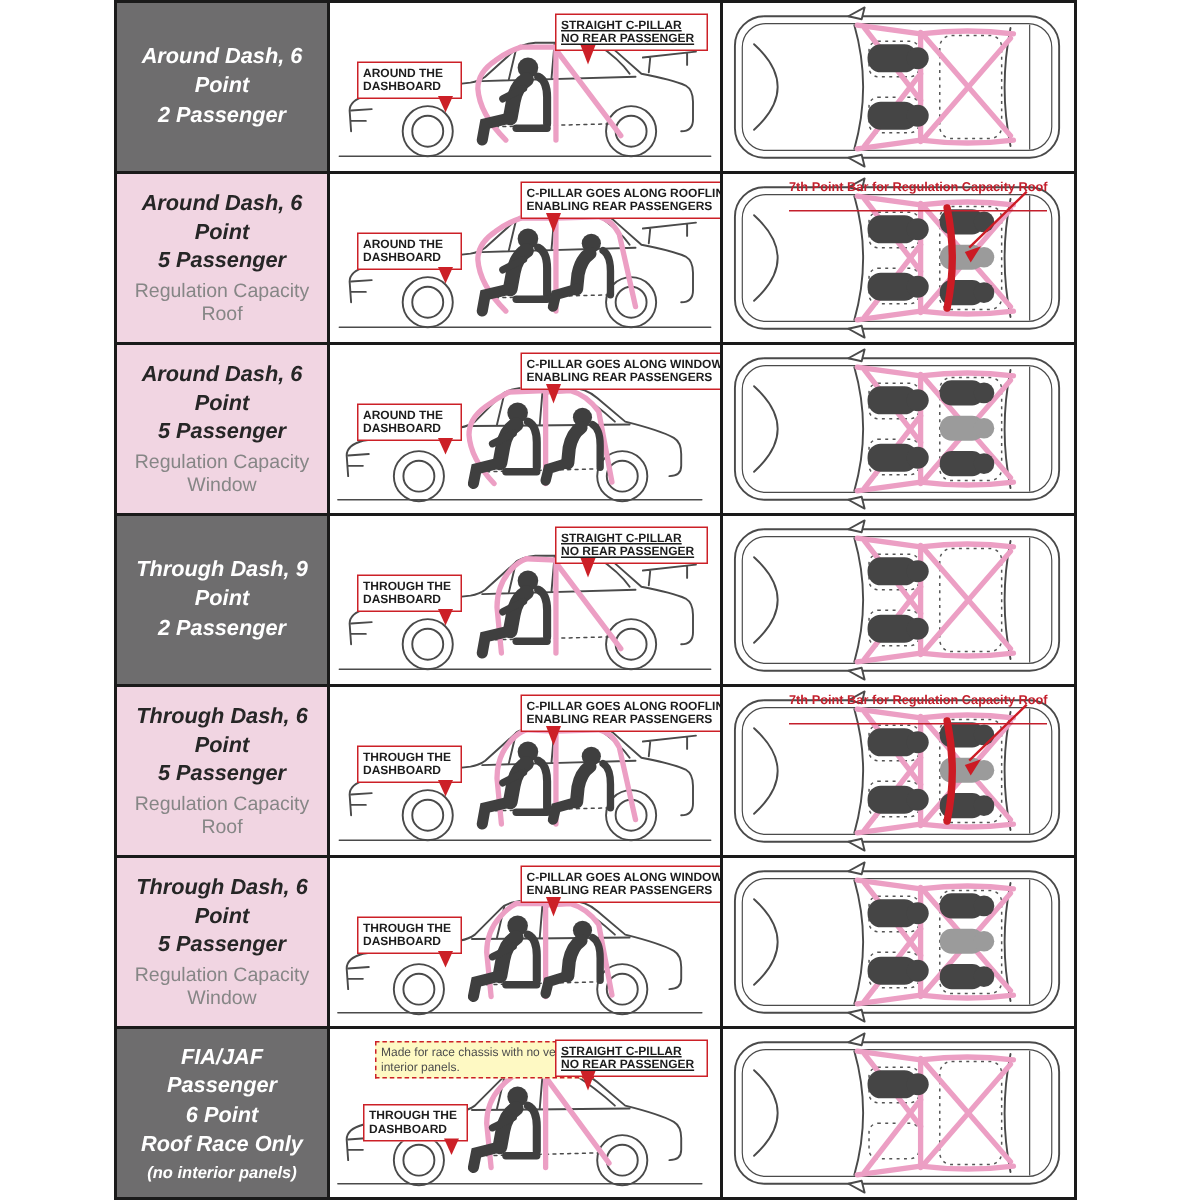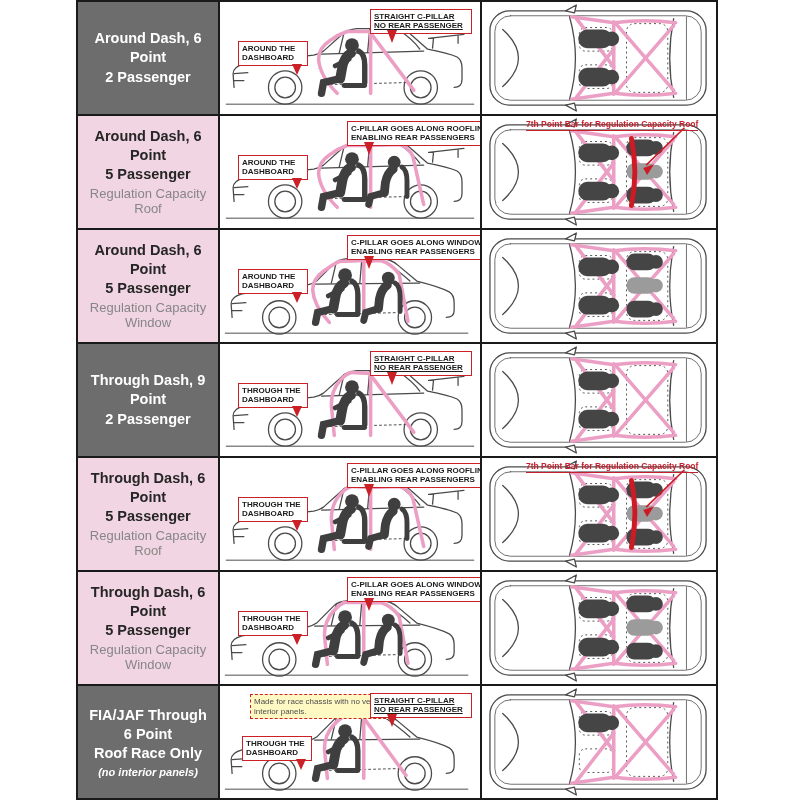--- a/index.html
+++ b/index.html
@@ -7,41 +7,41 @@
         font-family:"Liberation Sans",sans-serif;}
   .table{position:absolute;left:76px;top:0;width:642px;height:800px;
          display:grid;grid-template-columns:140px 260px 234px;
          grid-template-rows:repeat(7,1fr);gap:2px;background:#1a1a1a;
          border:2px solid #1a1a1a;box-sizing:border-box;}
   .cell{background:#fff;position:relative;overflow:hidden;}
   .cell svg.art{position:absolute;inset:0;width:100%;height:100%;}
   
   .lab{display:flex;flex-direction:column;align-items:center;justify-content:center;
        text-align:center;padding:4px;box-sizing:border-box;}
-  .lab .l{font-size:14.5px;font-weight:bold;line-height:1.32;}
+  .lab .l{font-size:14.5px;font-weight:bold;line-height:1.32;font-style:italic;}
   .lab.gray{background:#6e6d6e;color:#fff;}
   .lab.pink{background:#f1d5e2;color:#262626;}
   .lab .sub{font-size:13px;color:#868686;margin-top:1px;line-height:1.2;}
   .lab .sub2{font-size:11px;font-weight:bold;margin-top:3px;color:#fff;font-style:italic;}
   
   .note{position:absolute;background:#fff;border:1.5px solid #cc2027;color:#1c1c1c;
         font-weight:bold;font-size:8px;line-height:1.18;padding:2px 3px;z-index:3;}
   .note .ptr{position:absolute;width:0;height:0;border-left:5px solid transparent;
              border-right:5px solid transparent;border-top:11px solid #cc2027;bottom:-10px;}
   .nd{left:18px;top:27px;width:62px;margin-top:12px;}
   .nd .ptr{right:5px;}
   .nc-s{left:150px;top:7px;width:94px;text-decoration:underline;}
   .nc-w{left:127px;top:5px;width:147px;}
   .nc-s .ptr,.nc-w .ptr{left:16px;border-top-width:13px;}
   .r7 .nd{top:38px;left:22px;}
   .race{position:absolute;left:30px;top:8px;width:138px;border:1.4px dashed #cc2027;
         color:#4d4d4d;background:#fef9c3;font-weight:normal;font-size:8px;line-height:1.2;
         padding:2px 3px;z-index:3;}
   .tn{position:absolute;left:44px;top:3px;color:#c41f2c;font-weight:bold;font-size:8.5px;
-      z-index:3;border-bottom:1.4px solid #c41f2c;padding-bottom:1px;white-space:nowrap;}
+      z-index:3;border-bottom:1.4px solid #c41f2c;padding-bottom:11px;white-space:nowrap;}
 </style>
 </head>
 <body>
 
 <svg width="0" height="0" style="position:absolute" aria-hidden="true">
 <defs>
 
   <g id="sedan-side" stroke="#4a4a4a" stroke-width="1.3" fill="none" stroke-linecap="round" stroke-linejoin="round">
     <path d="M14,87 L13,73 Q13,66 24,63 L60,58 95,54 Q101,53 105,50 L125,32 Q129,28 139,27 L180,27 Q188,27 194,33 L211,48 Q232,52 241,56 Q246,59 246,67 L246,79 Q246,87 238,87"></path>
     <path d="M103,53 L207,50"></path>
@@ -342,21 +342,21 @@
       <svg class="art" viewBox="0 0 236 114">
         <use href="#top-car"></use>
           <use href="#top-dots"></use>
           <use href="#cage-top"></use>
           <use href="#pax-top-front"></use>
           <use href="#pax-top-rear"></use>
       </svg>
     </div>
 
     <div class="cell lab gray">
-      <div class="l">FIA/JAF Through</div>
+      <div class="l">FIA/JAF Passenger</div>
       <div class="l">6 Point</div>
       <div class="l">Roof Race Only</div>
       <div class="sub2">(no interior panels)</div>
     </div>
     <div class="cell r7">
       <svg class="art" viewBox="0 0 264 114">
         <use href="#hatch-side"></use>
           <use href="#cage-hat-th-st"></use>
           <use href="#driver-hat"></use>
       </svg>

